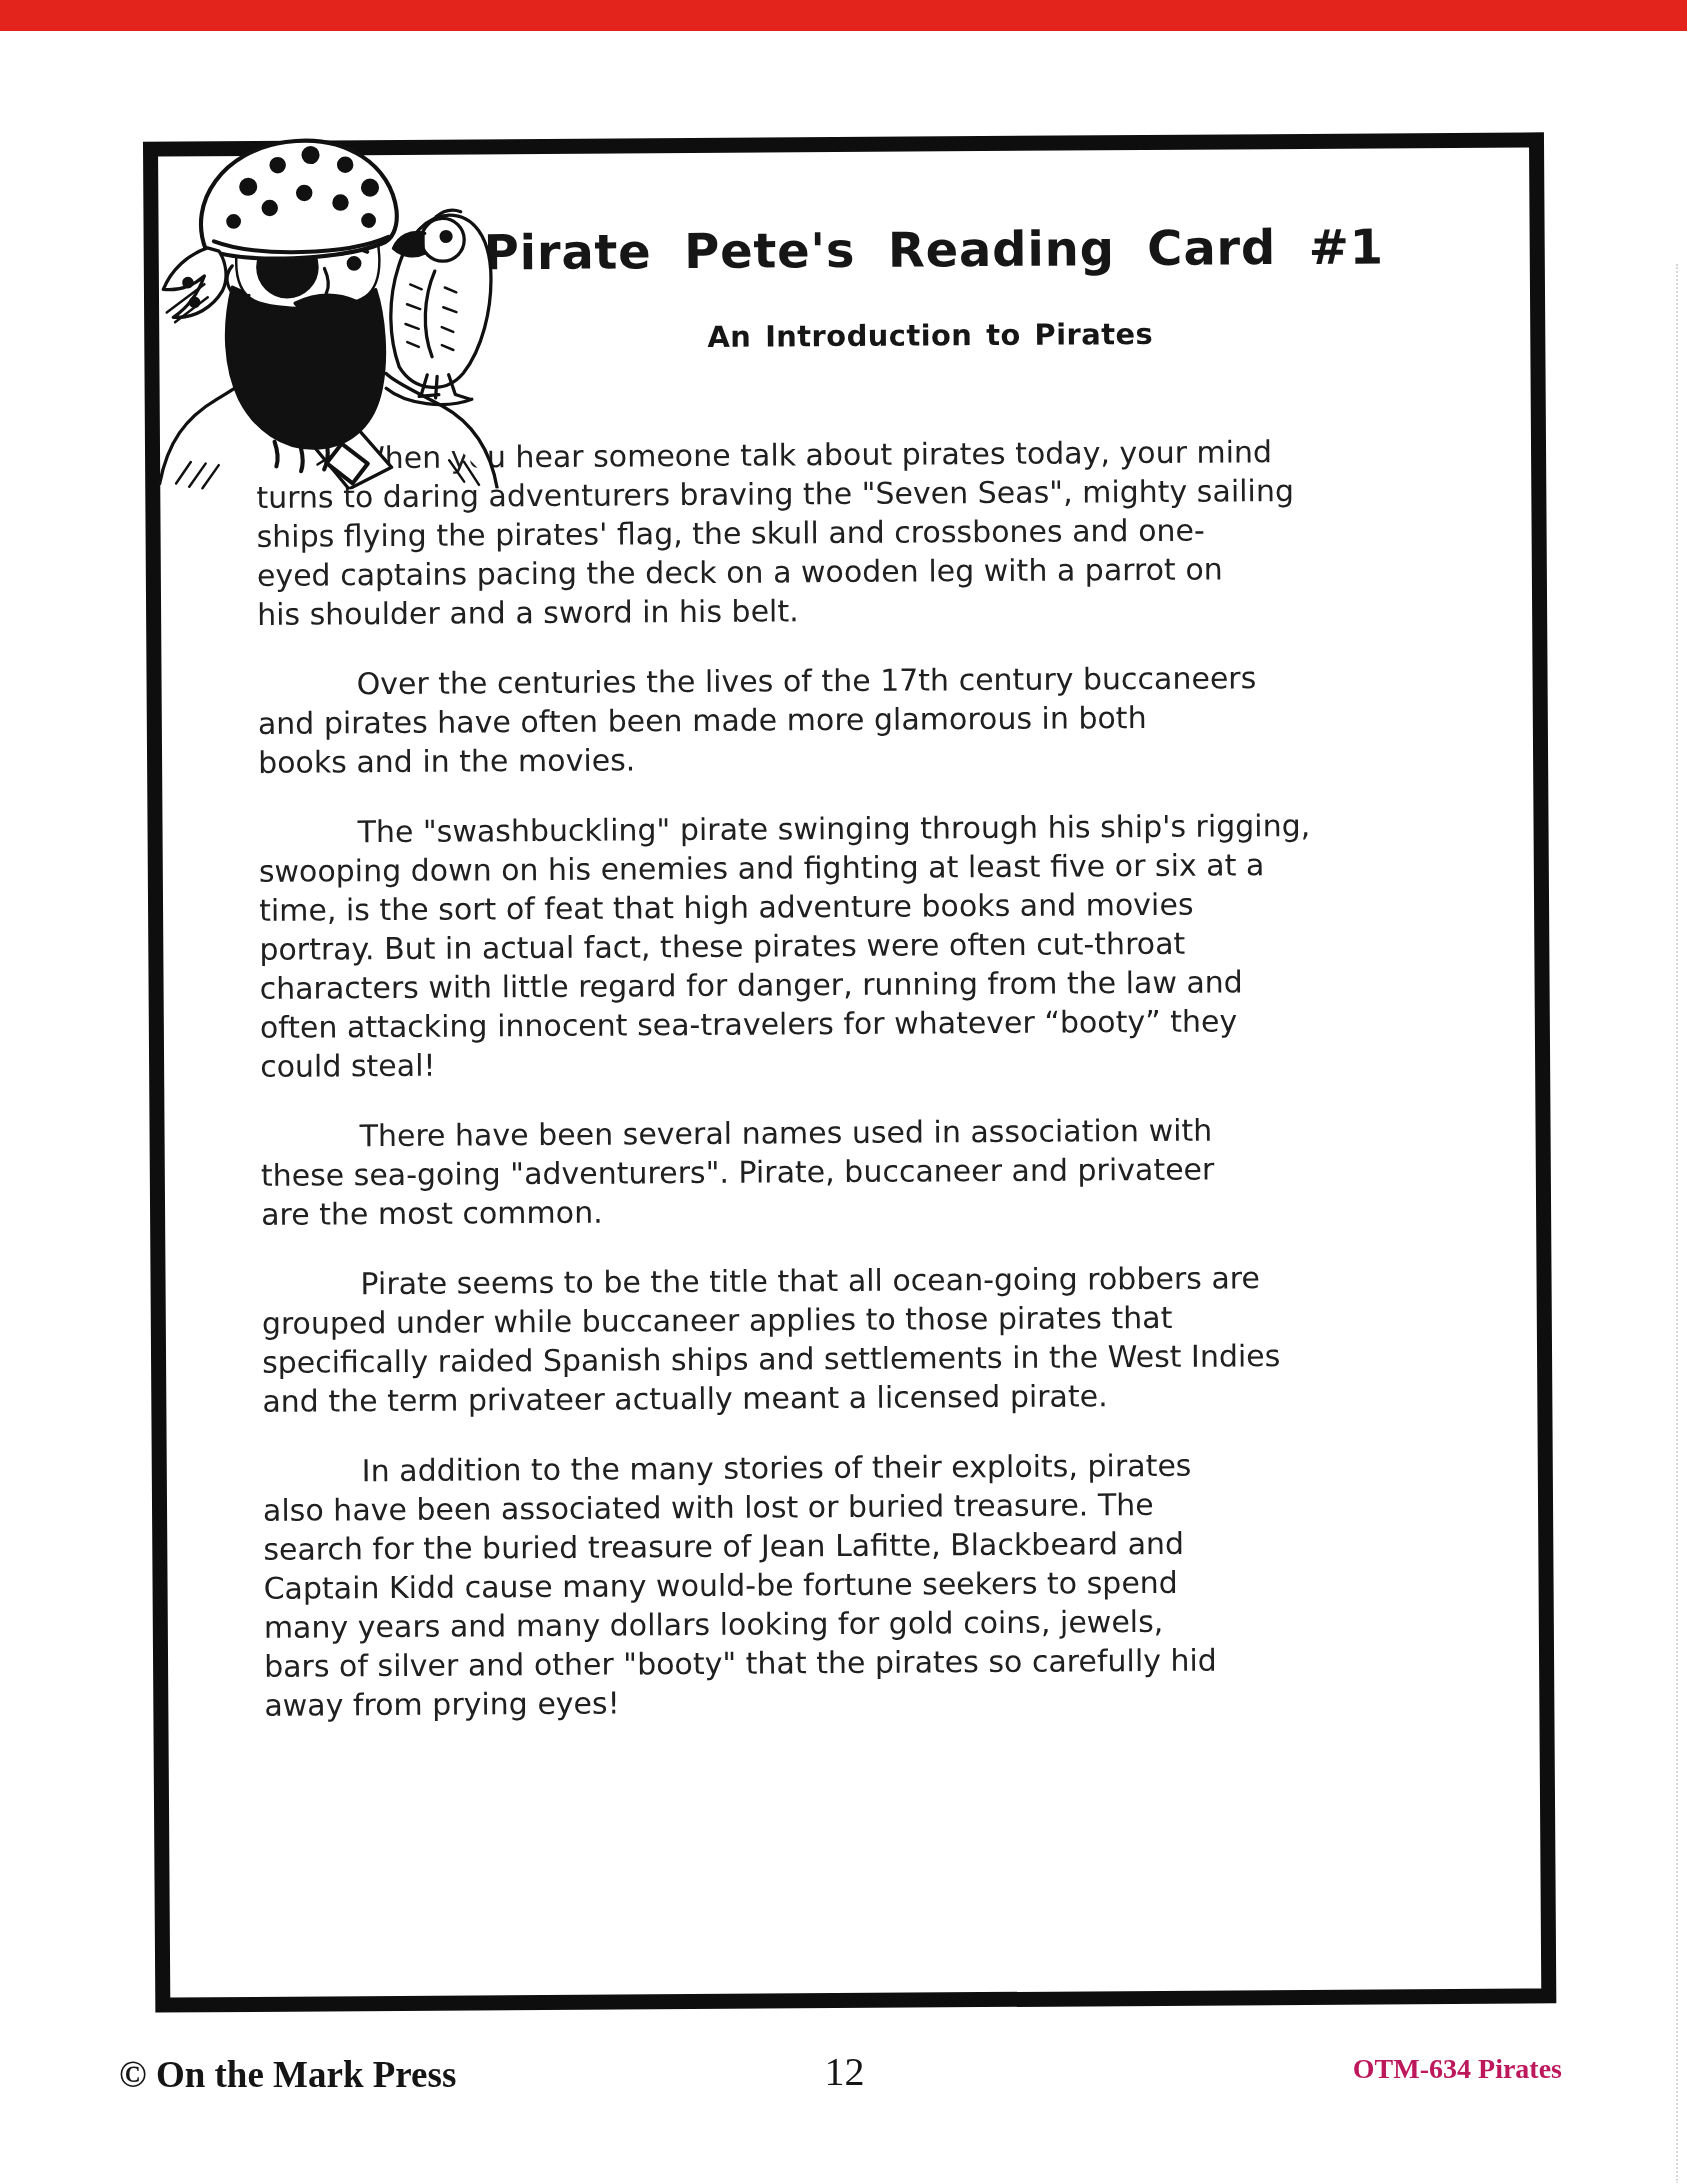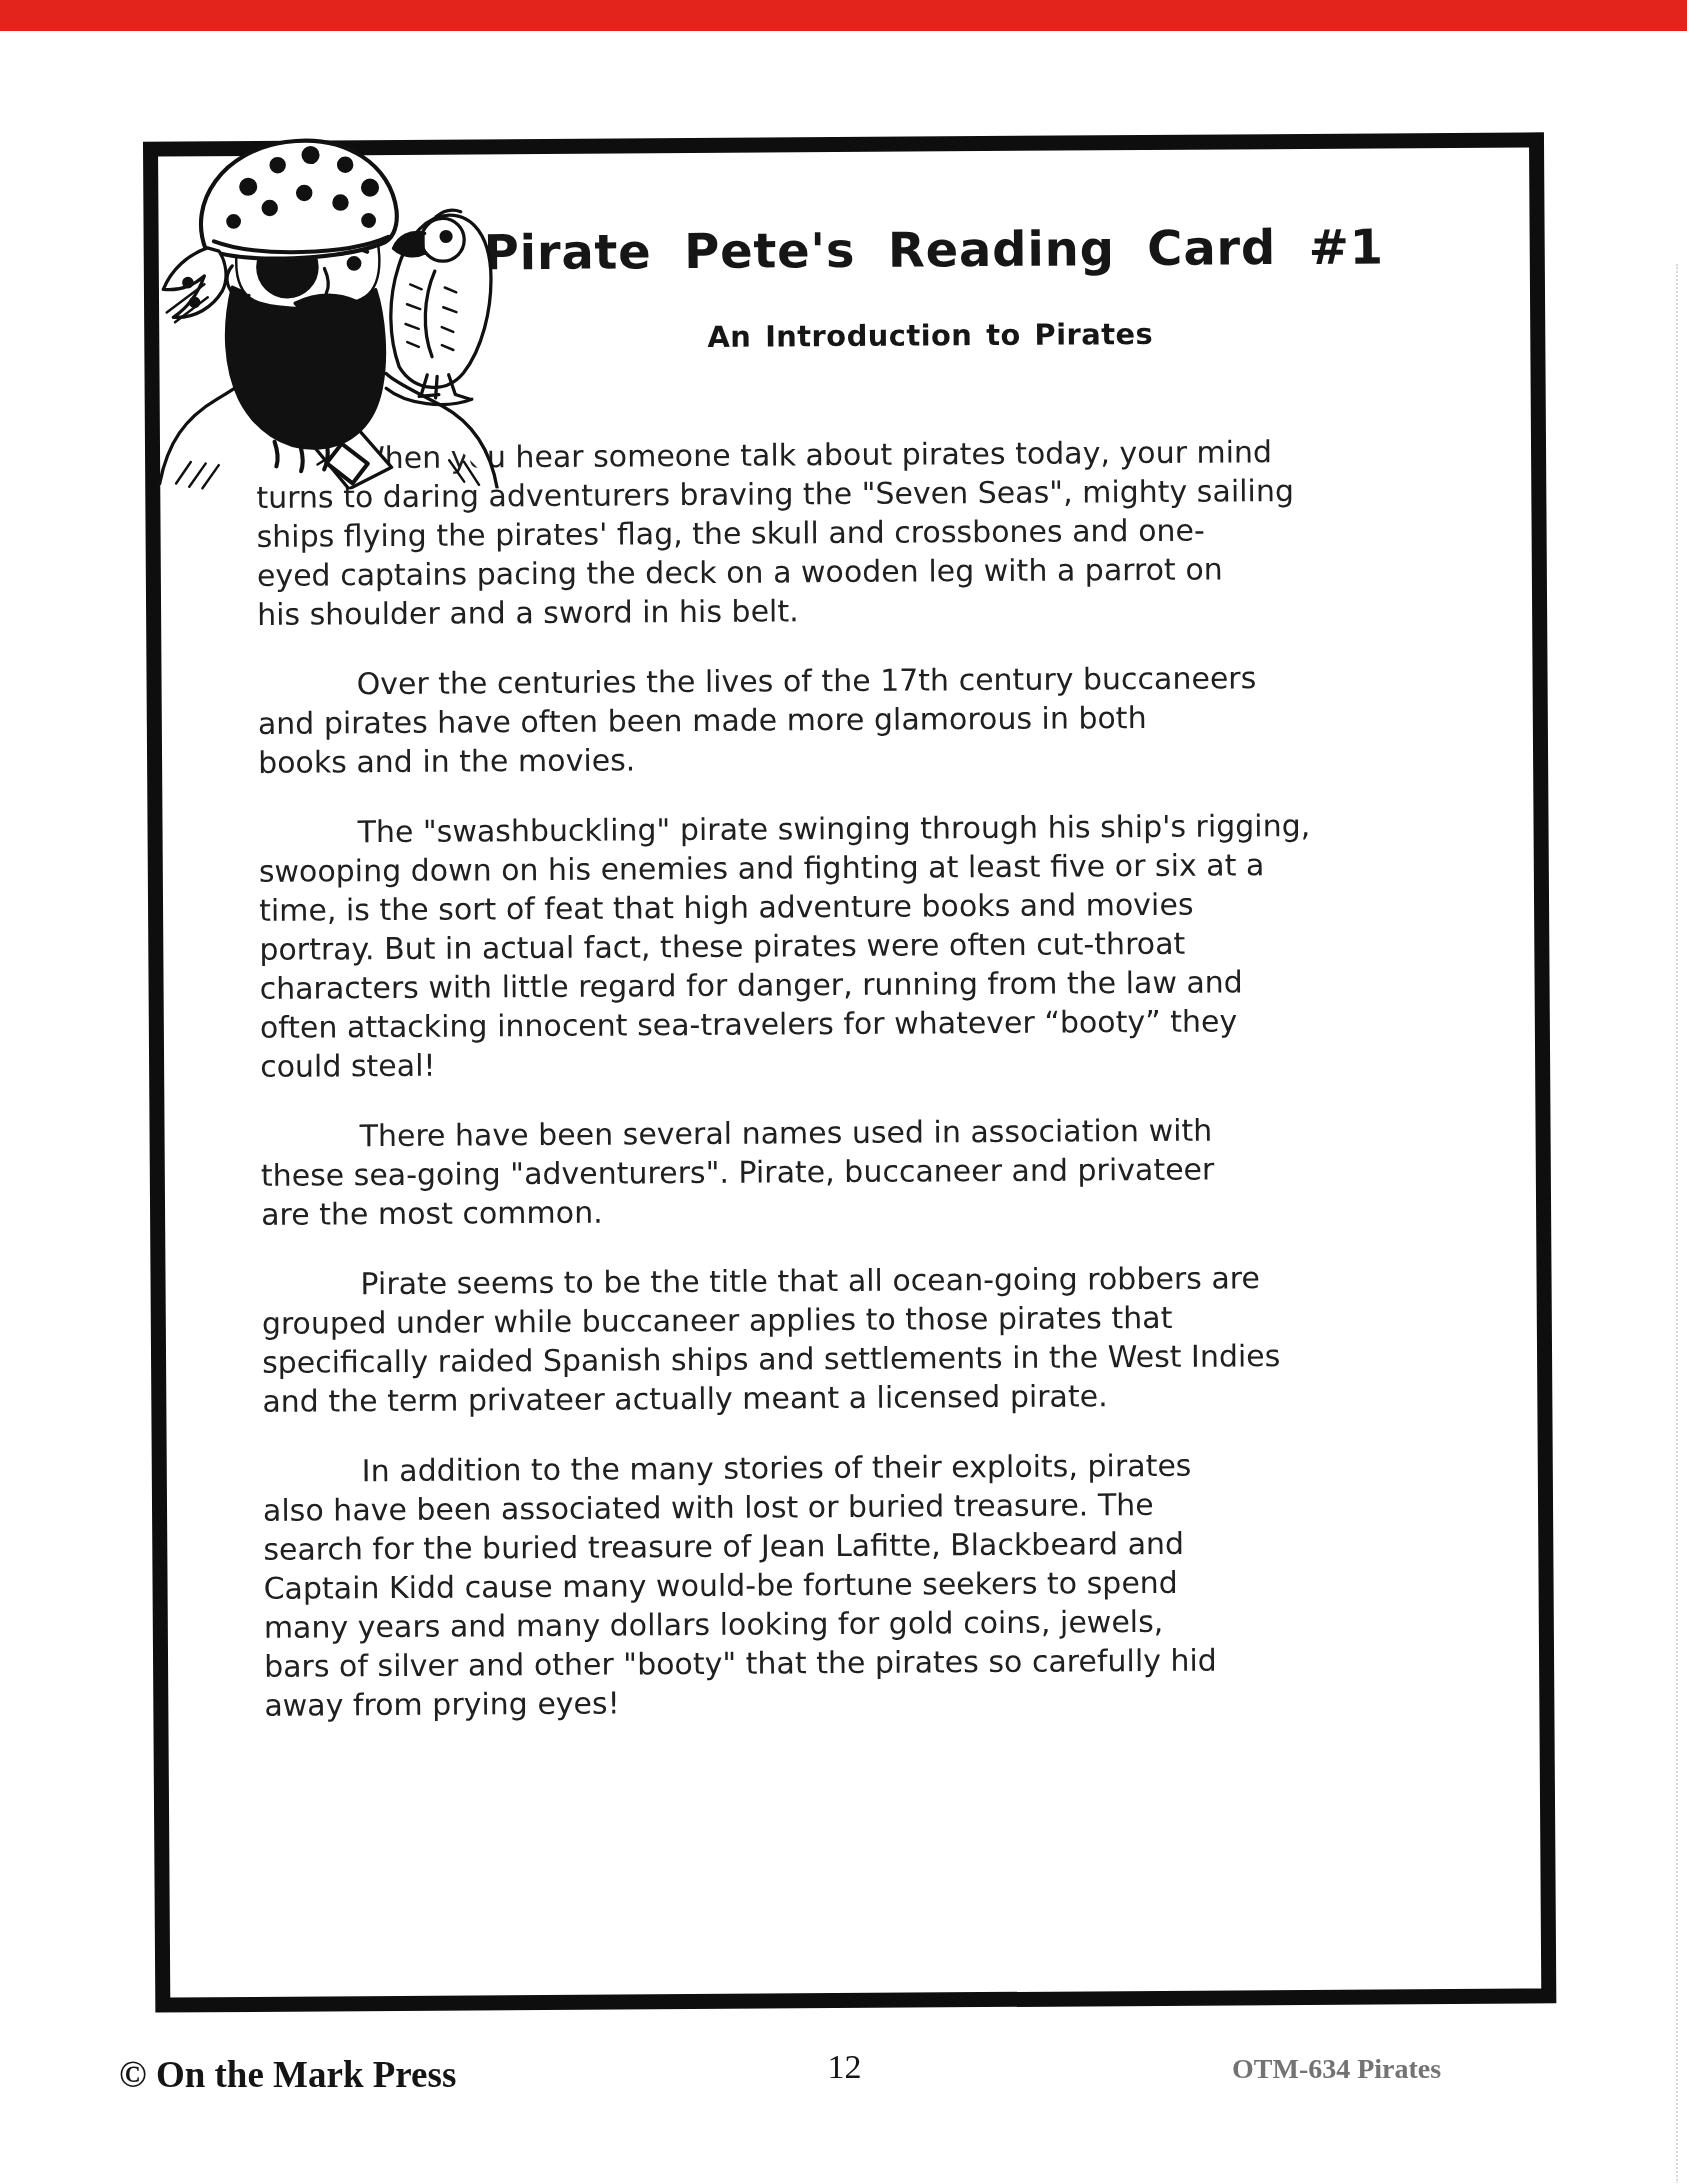--- a/index.html
+++ b/index.html
@@ -55,26 +55,26 @@
     text-indent:99px;
   }
   .footer-left{
     position:absolute;left:119px;top:2053px;
     font-family:"Liberation Serif",serif;
     font-weight:bold;font-size:37px;color:#151515;
   }
   .footer-page{
     position:absolute;left:762px;top:2048px;width:165px;text-align:center;
     font-family:"Liberation Serif",serif;
-    font-size:34px;color:#151515;
+    font-size:40px;color:#151515;
   }
   .footer-right{
-    position:absolute;left:1232px;top:2053px;width:330px;
+    position:absolute;left:1232px;top:2053px;width:330px;text-align:right;
     font-family:"Liberation Serif",serif;
-    font-weight:bold;font-size:28px;color:#737373;
+    font-weight:bold;font-size:28px;color:#be185d;
   }
   .scan-artifact{
     position:absolute;left:1676px;top:264px;height:1920px;width:0;
     border-left:2.5px dotted #d7d7d7;
   }
 </style>
 </head>
 <body>
 
 <div class="banner"></div>

